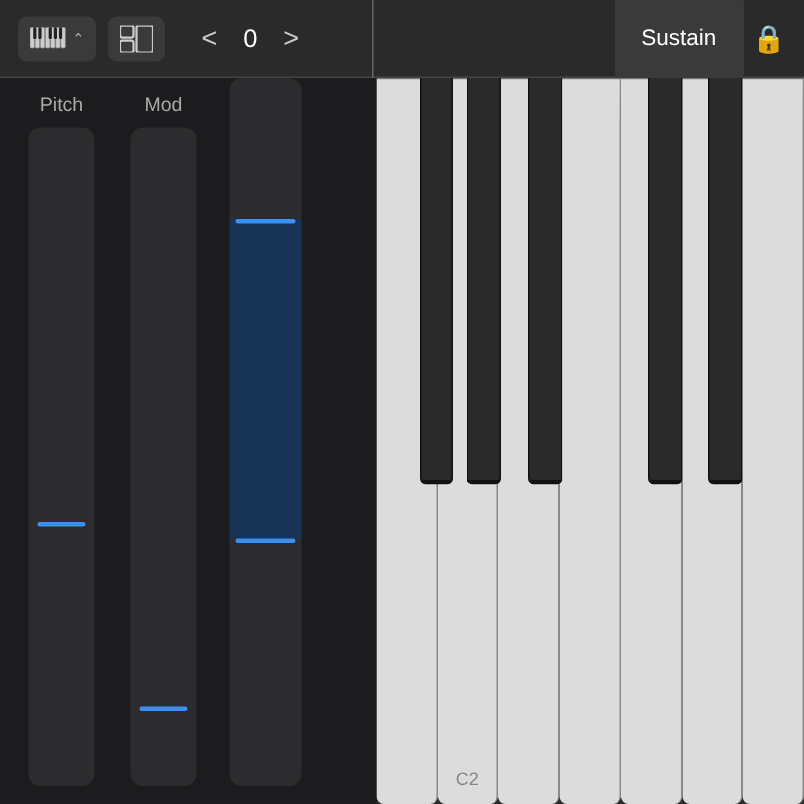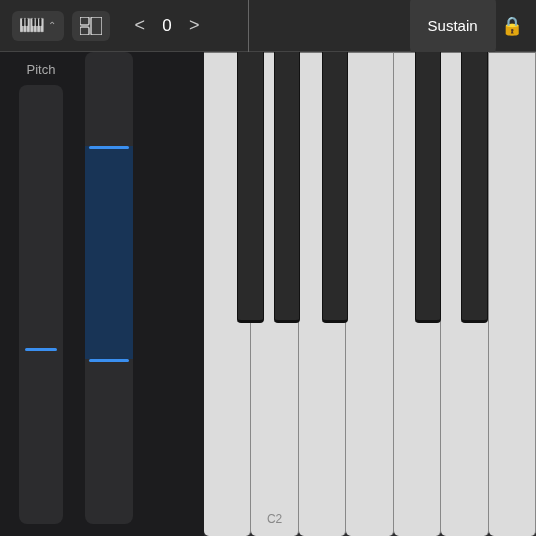--- a/index.html
+++ b/index.html
@@ -115,21 +115,21 @@
       height: calc(536px - 52px);
       background: #1c1c1e;
     }
 
     
     .sliders-area {
       display: flex;
       gap: 2px;
       padding: 0 8px;
       padding-top: 0;
-      width: 204px;
+      width: 251px;
       flex-shrink: 0;
     }
 
     .slider-column {
       display: flex;
       flex-direction: column;
       align-items: center;
       width: 66px;
     }
     .slider-label {
@@ -298,20 +298,26 @@
 
   <div class="sliders-area">
 
     <div class="slider-column">
       <span class="slider-label">Pitch</span>
       <div class="slider-track pitch-track">
         <div class="slider-indicator"></div>
       </div>
     </div>
 
+    <div class="slider-column">
+      <span class="slider-label">Mod</span>
+      <div class="slider-track mod-track">
+        <div class="slider-indicator"></div>
+      </div>
+    </div>
 
     <div class="slider-column">
       <div class="slider-track velocity-track">
         <div class="velocity-fill"></div>
         <div class="velocity-indicator-top"></div>
         <div class="velocity-indicator-bottom"></div>
       </div>
     </div>
 
   </div>

